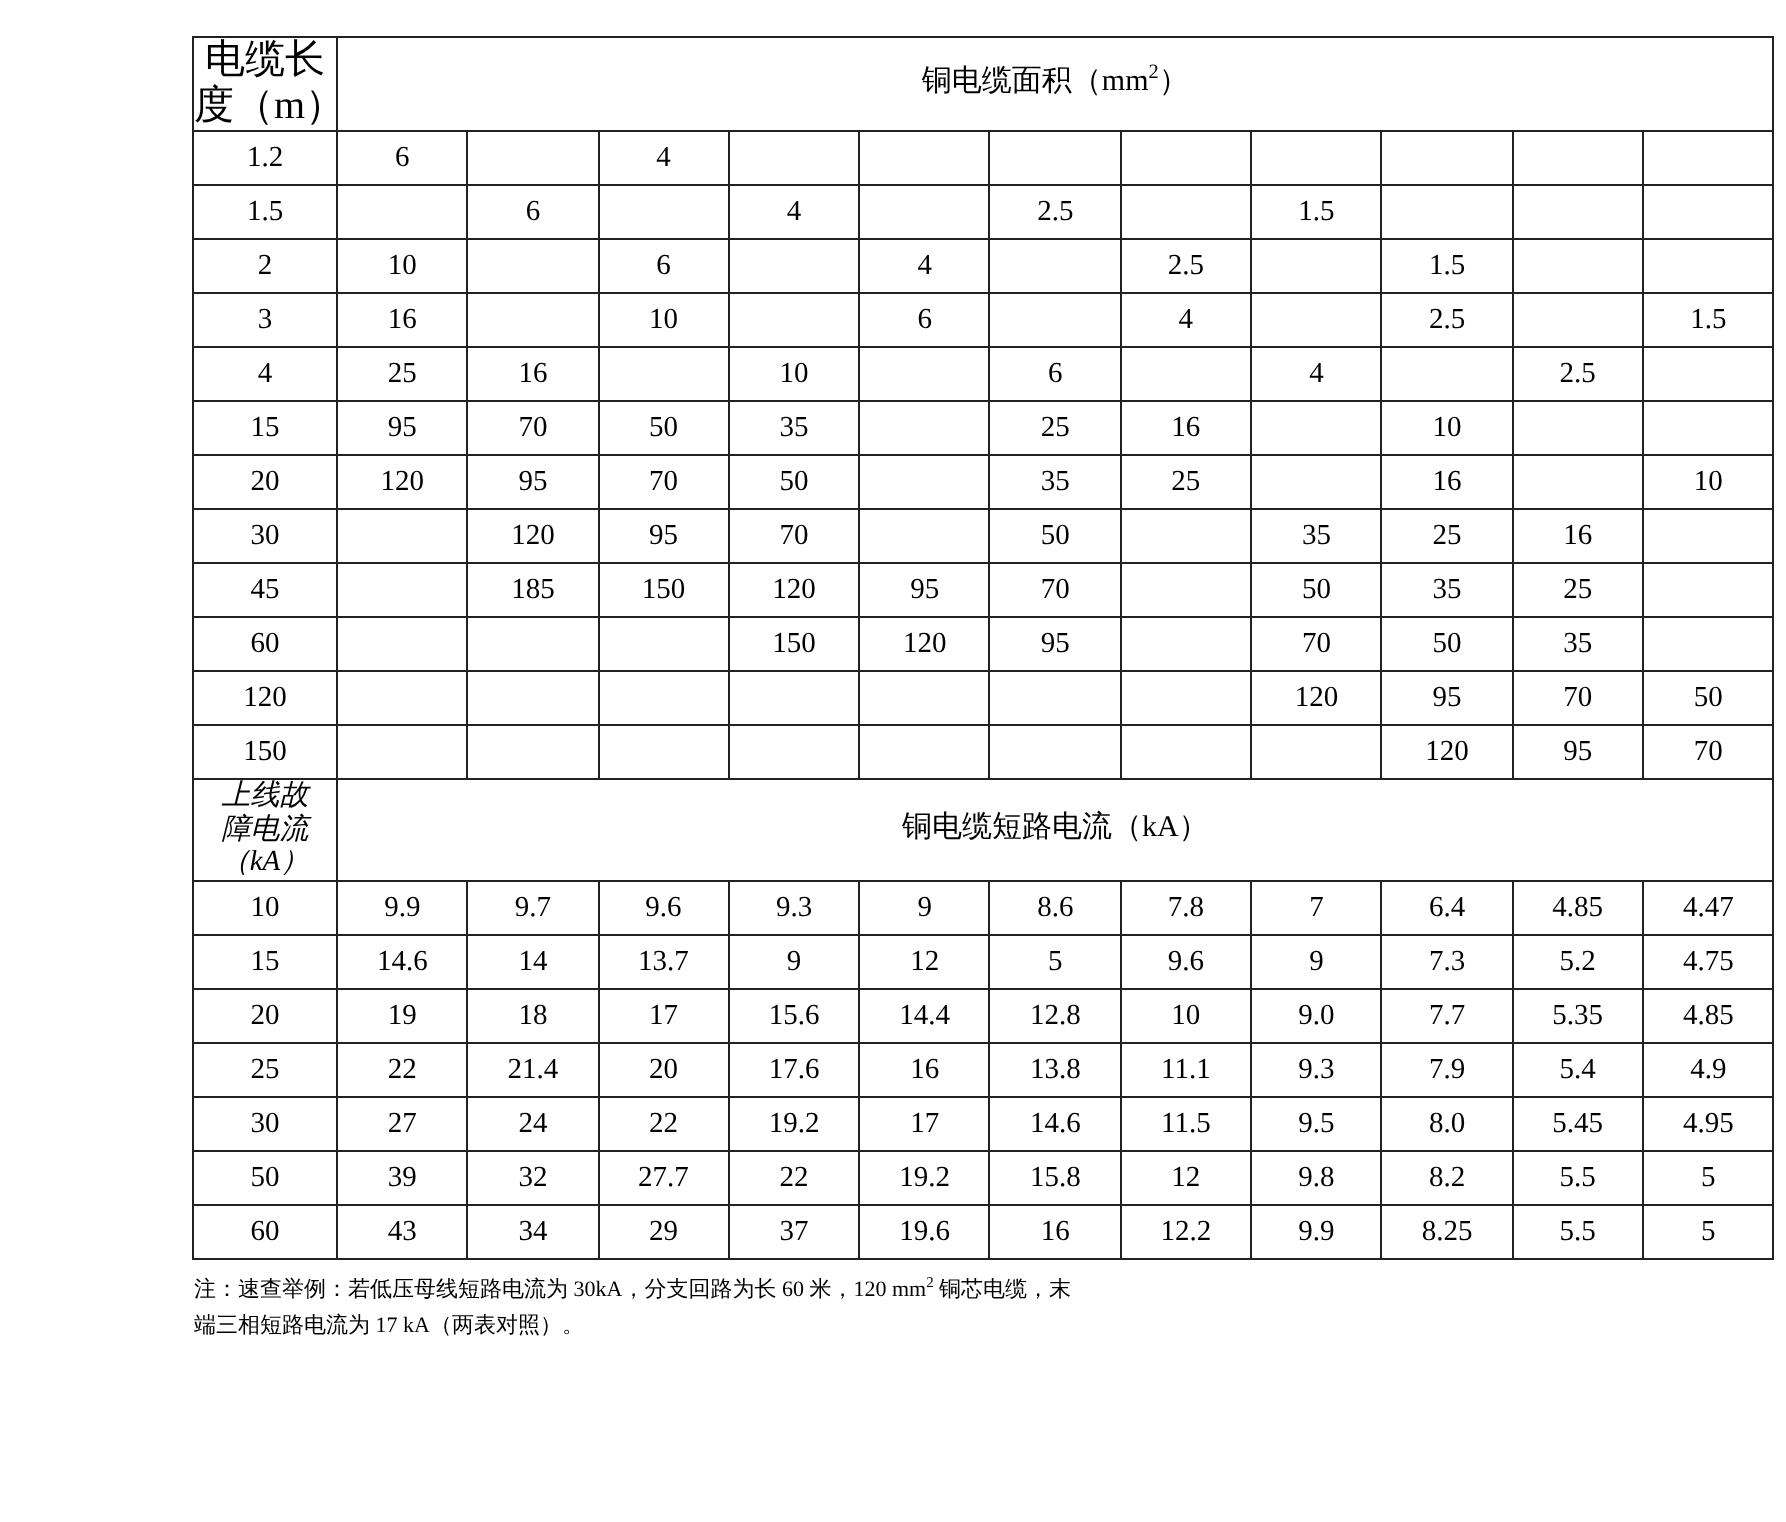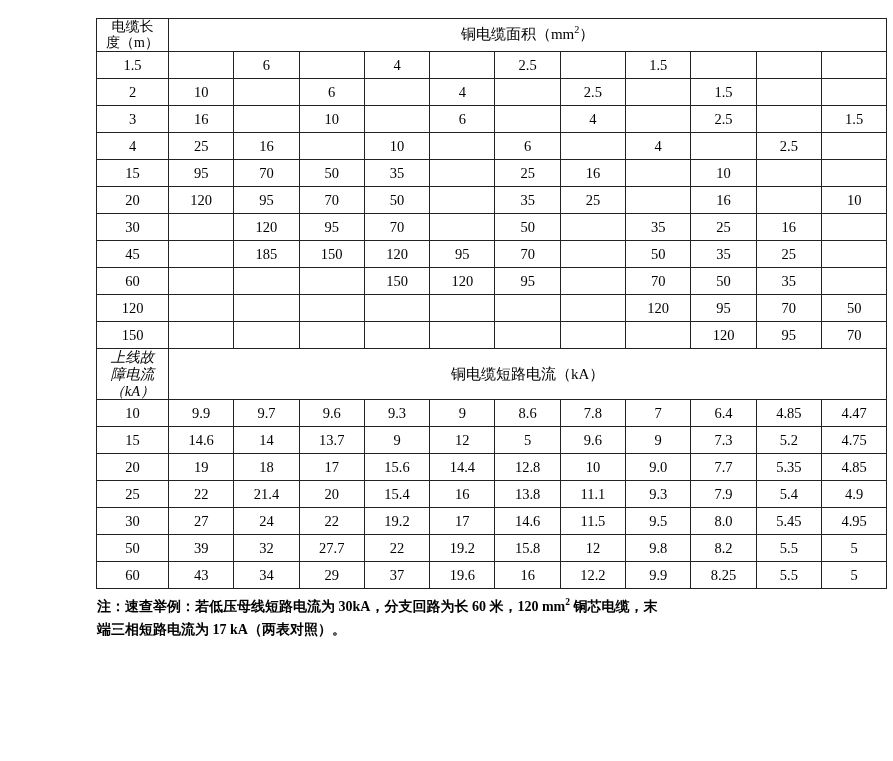--- a/index.html
+++ b/index.html
@@ -41,21 +41,21 @@
     padding: 0;
     height: 26px;
     line-height: 1.15;
     overflow: hidden;
   }
   
   col.c-label { width: 72px; }
   col.c-data  { width: 65.3px; }
 
   .hdr-cell-label {
-    font-size: 14px;
+    font-size: 20px;
     line-height: 1.45;
     padding: 4px 6px;
     height: 48px;
   }
   .hdr-cell-label .ln { display: block; white-space: nowrap; }
   .hdr-cell-span {
     font-size: 15px;
     height: 48px;
   }
   .hdr2-cell-label {
@@ -71,25 +71,24 @@
     height: 76px;
   }
   sup {
     font-size: 0.68em;
     vertical-align: super;
     line-height: 0;
   }
   .note {
     margin: 7px 0 0 97px;
     width: 786px;
-    font-size: 14px;
+    font-size: 11px;
     line-height: 1.62;
     text-align: justify;
     text-justify: inter-ideograph;
-    font-weight: bold;
   }
   .note .ln { display: block; }
 </style>
 </head>
 <body>
 
 <div class="page">
 
 
   <table class="speedtable">
@@ -108,20 +107,34 @@
         <col class="c-data">
     </colgroup>
     <tbody id="table-body">
 
     <tr>
           <td class="hdr-cell-label">
             <span class="ln">电缆长</span>
             <span class="ln">度（m）</span>
           </td>
           <td class="hdr-cell-span" colspan="11"><span>铜电缆面积（mm</span><sup>2</sup><span>）</span></td>
+        </tr>
+        <tr>
+          <td class="row-label">1.2</td>
+          <td class="data-cell">6</td>
+          <td class="data-cell"></td>
+          <td class="data-cell">4</td>
+          <td class="data-cell"></td>
+          <td class="data-cell"></td>
+          <td class="data-cell"></td>
+          <td class="data-cell"></td>
+          <td class="data-cell"></td>
+          <td class="data-cell"></td>
+          <td class="data-cell"></td>
+          <td class="data-cell"></td>
         </tr>
         <tr>
           <td class="row-label">1.5</td>
           <td class="data-cell"></td>
           <td class="data-cell">6</td>
           <td class="data-cell"></td>
           <td class="data-cell">4</td>
           <td class="data-cell"></td>
           <td class="data-cell">2.5</td>
           <td class="data-cell"></td>
@@ -318,21 +331,21 @@
           <td class="data-cell">9.0</td>
           <td class="data-cell">7.7</td>
           <td class="data-cell">5.35</td>
           <td class="data-cell">4.85</td>
         </tr>
         <tr>
           <td class="row-label">25</td>
           <td class="data-cell">22</td>
           <td class="data-cell">21.4</td>
           <td class="data-cell">20</td>
-          <td class="data-cell">15.4</td>
+          <td class="data-cell">17.6</td>
           <td class="data-cell">16</td>
           <td class="data-cell">13.8</td>
           <td class="data-cell">11.1</td>
           <td class="data-cell">9.3</td>
           <td class="data-cell">7.9</td>
           <td class="data-cell">5.4</td>
           <td class="data-cell">4.9</td>
         </tr>
         <tr>
           <td class="row-label">30</td>

